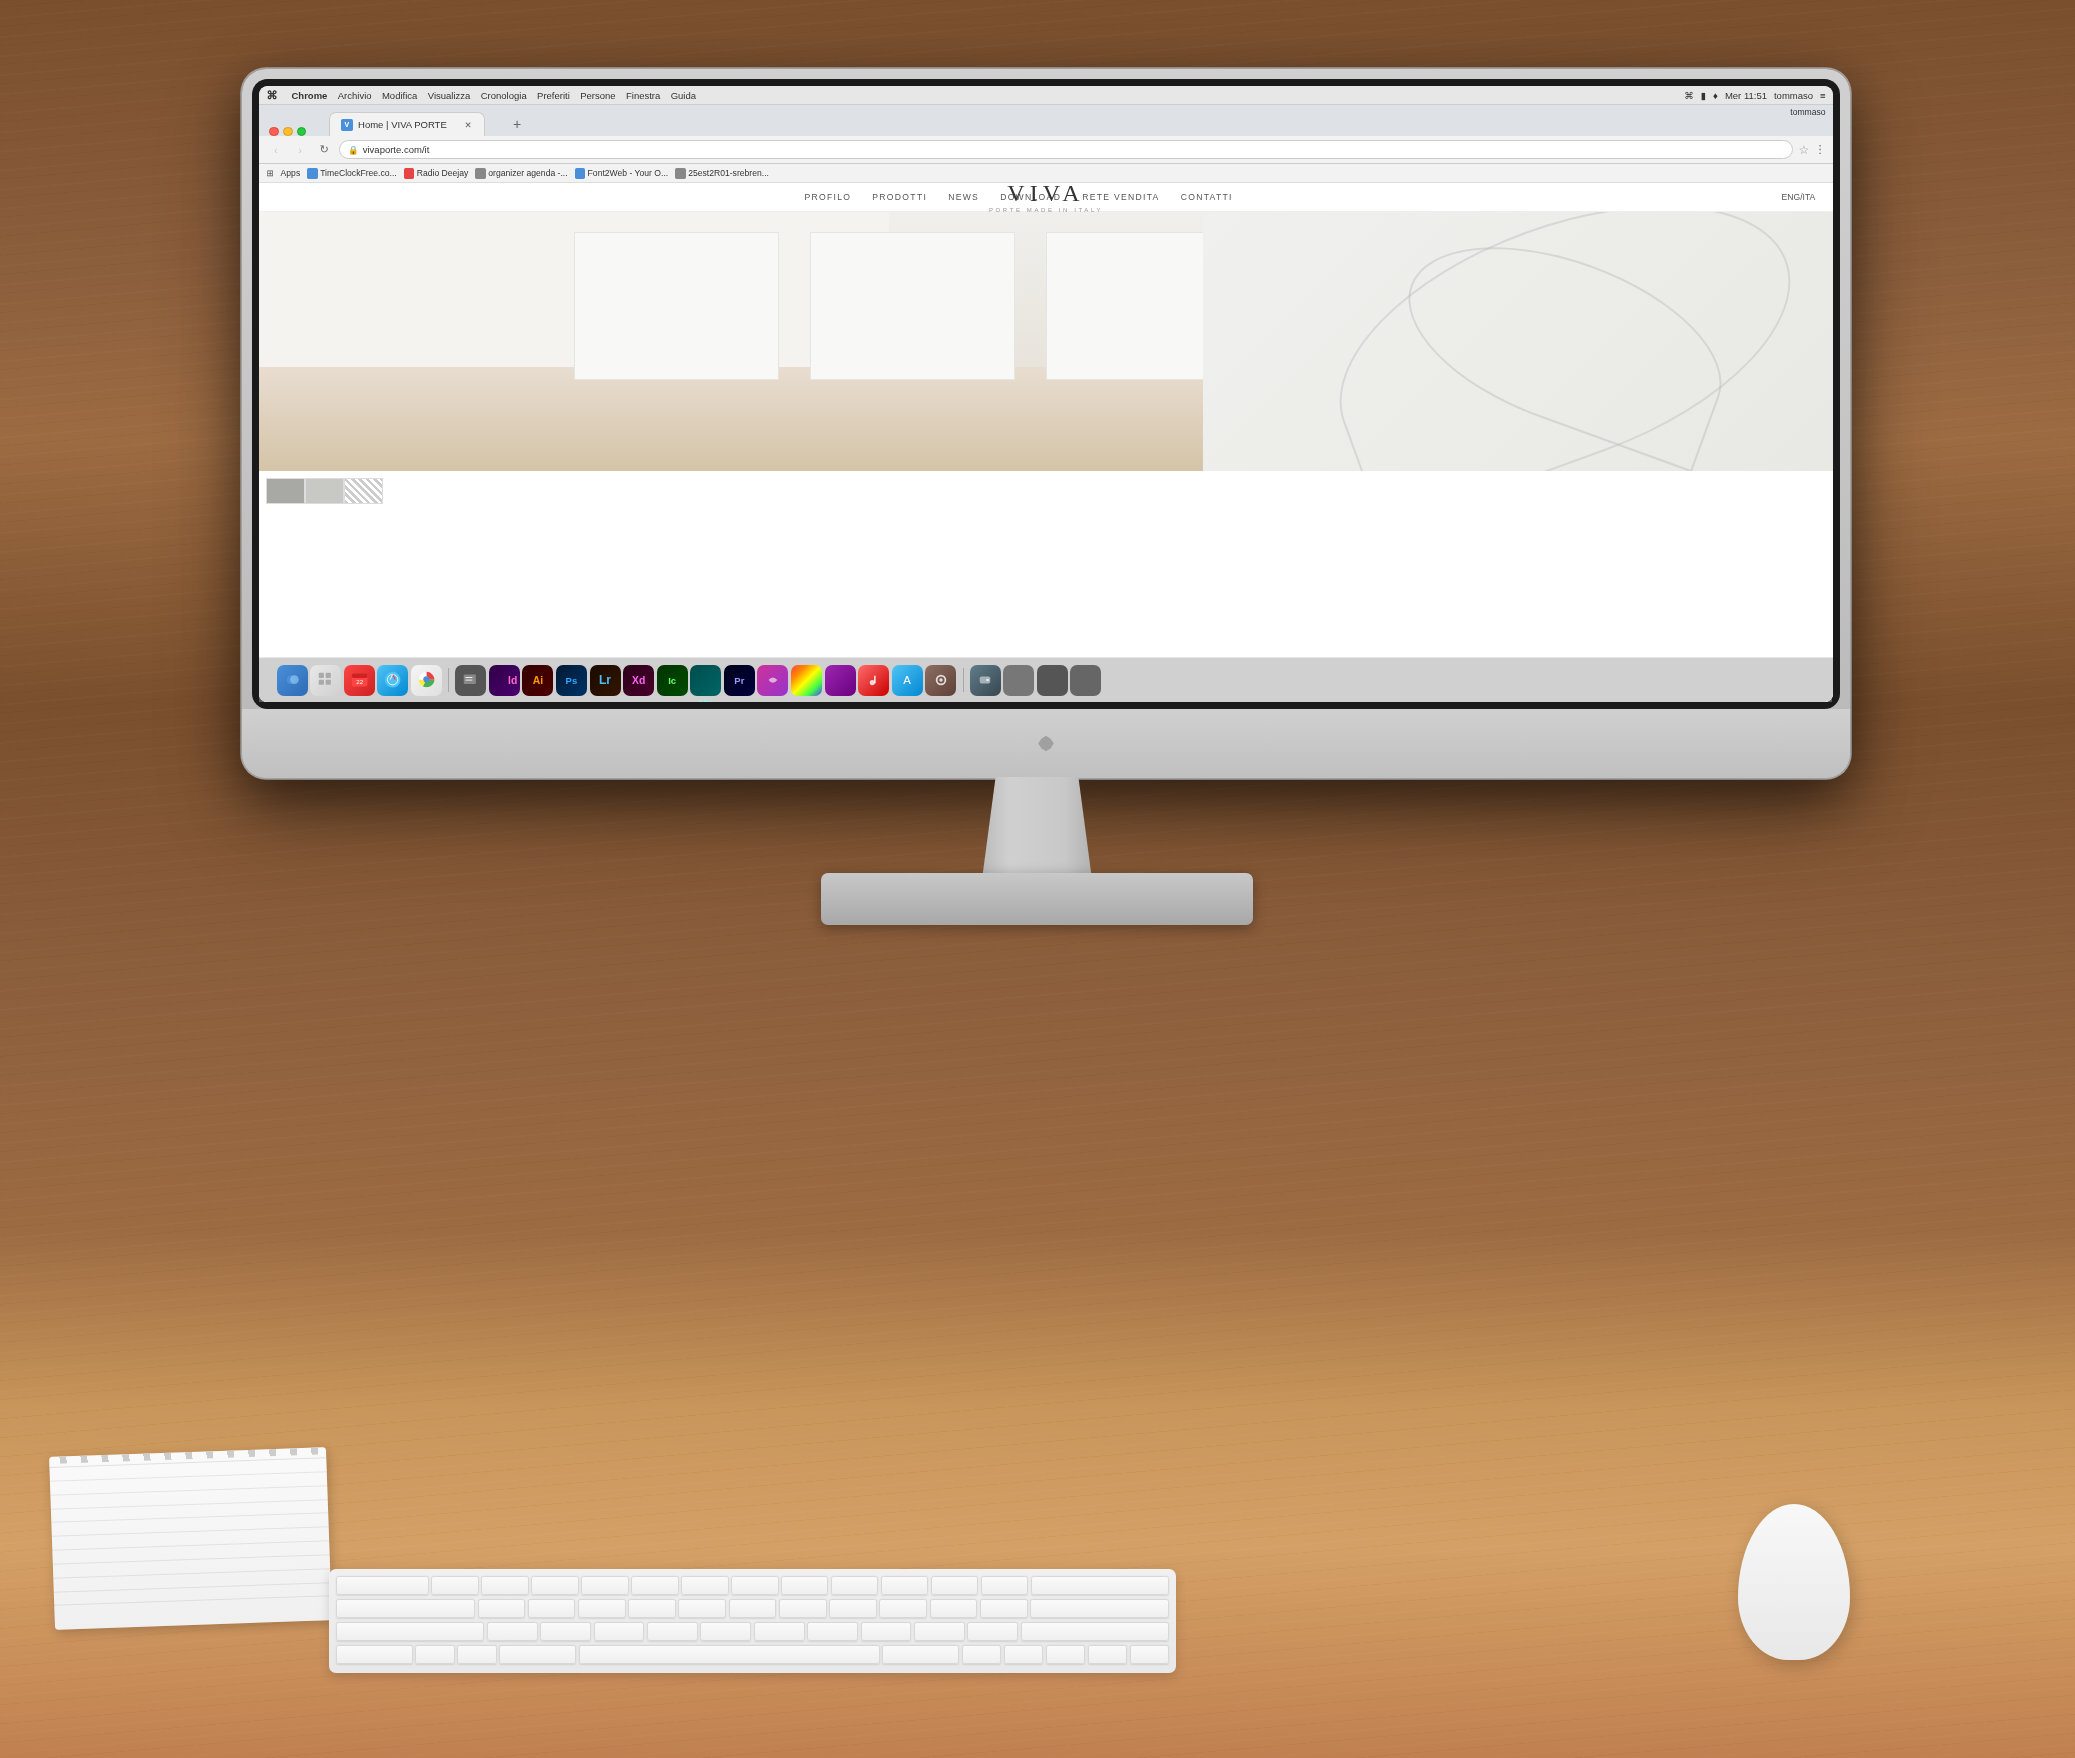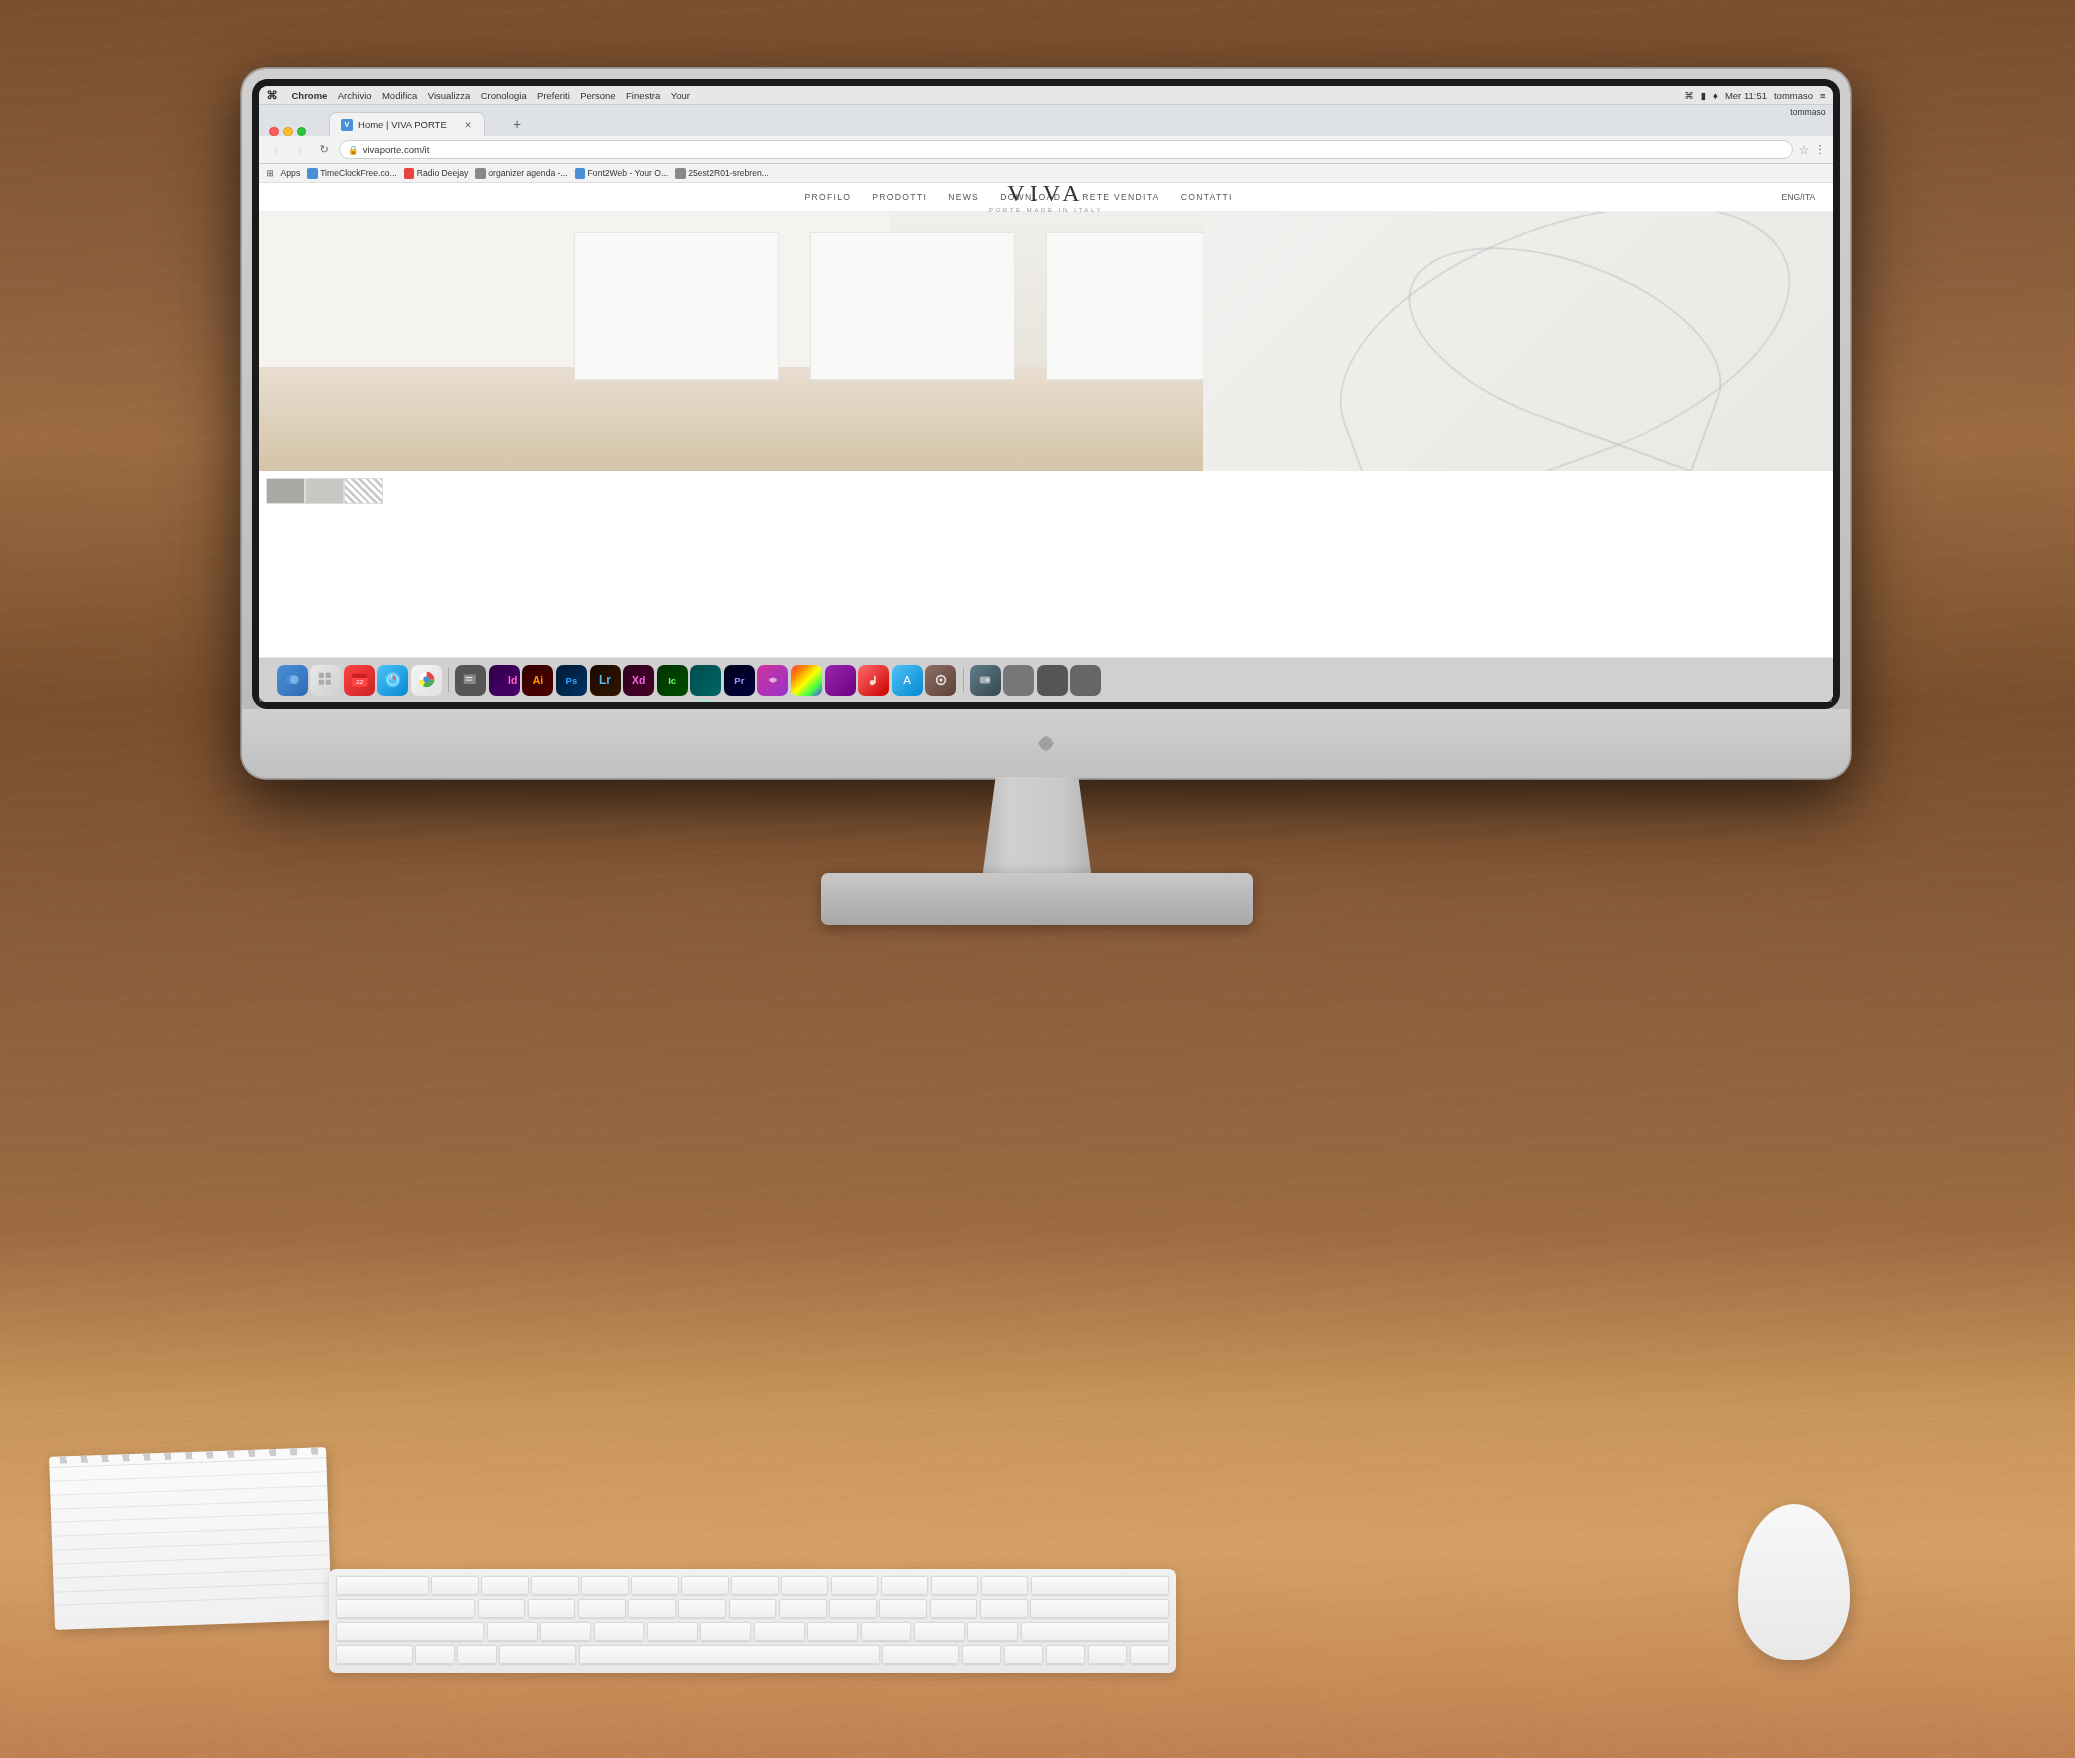--- a/index.html
+++ b/index.html
@@ -738,21 +738,21 @@
         <div class="menubar-left">
           <span class="apple-menu">⌘</span>
           <span class="menu-item active">Chrome</span>
           <span class="menu-item">Archivio</span>
           <span class="menu-item">Modifica</span>
           <span class="menu-item">Visualizza</span>
           <span class="menu-item">Cronologia</span>
           <span class="menu-item">Preferiti</span>
           <span class="menu-item">Persone</span>
           <span class="menu-item">Finestra</span>
-          <span class="menu-item">Your</span>
+          <span class="menu-item">Guida</span>
         </div>
         <div class="menubar-right">
           <span>⌘</span>
           <span>▮</span>
           <span>♦</span>
           <span>Mer 11:51</span>
           <span>tommaso</span>
           <span>≡</span>
         </div>
       </div>

